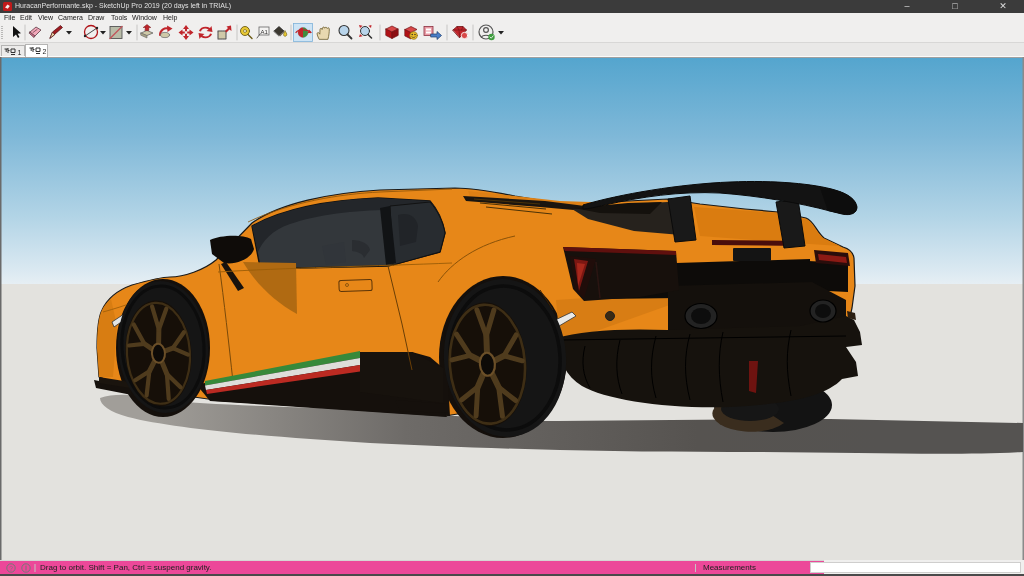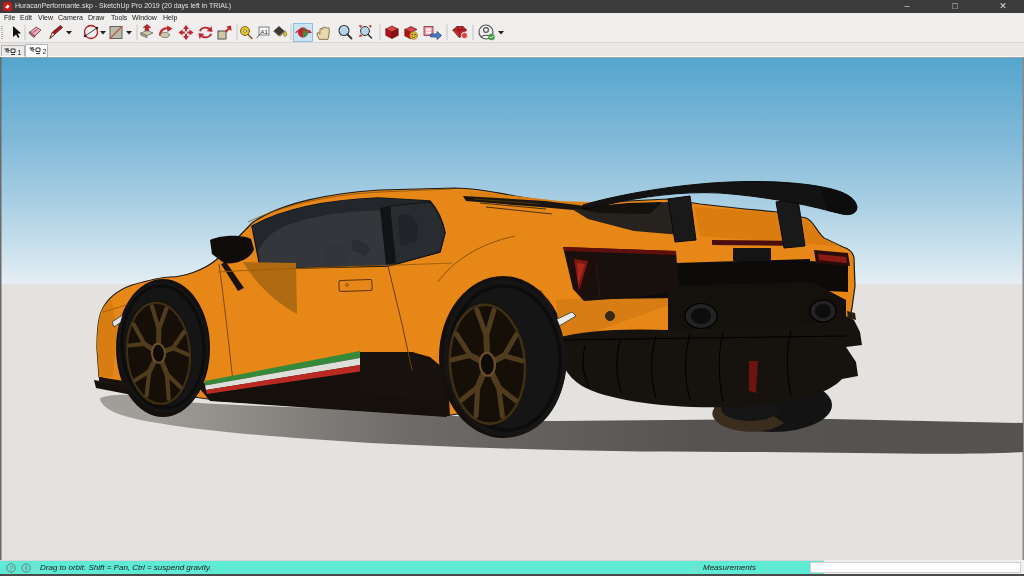--- a/index.html
+++ b/index.html
@@ -16,21 +16,21 @@
   #toolbar { position:absolute; left:0; top:23px; width:1024px; height:19px; background:#f0efee; }
   
   #tabbar { position:absolute; left:0; top:42px; width:1024px; height:15px; background:#e9e8e7; border-top:1px solid #d8d7d6; }
   .tab { position:absolute; top:2px; height:11px; font-size:7px; color:#222; }
   #tab1 { left:1px; width:24px; background:#ecebea; border:1px solid #b5b4b3; border-bottom:none; }
   #tab2 { left:25px; width:23px; background:#ffffff; border:1px solid #b5b4b3; border-bottom:none; height:13px; top:1px; z-index:2; }
   #tabfill { position:absolute; left:0; top:13px; width:1024px; height:2px; background:#fbfbfa; }
   
   #viewport { position:absolute; left:0; top:57px; width:1024px; height:503px; }
   
-  #statusbar { position:absolute; left:0; top:560px; width:824px; height:14px; background:#5eead4; font-size:8px; color:#222; border-top:1px solid #d5d4d3;font-style:italic; }
+  #statusbar { position:absolute; left:0; top:560px; width:824px; height:14px; background:#ec4899; font-size:8px; color:#222; border-top:1px solid #d5d4d3; }
   #statusbar .msg { position:absolute; left:40px; top:2px; }
   #measure-label { position:absolute; left:703px; top:2px; }
   #measure-box { position:absolute; left:810px; top:1px; width:211px; height:11px; background:#fff; border:1px solid #cfcecd; }
   #bottomedge { position:absolute; left:0; top:574px; width:1024px; height:2px; background:#4a4a4a; }
 </style>
 </head>
 <body>
 <div id="win">
   <div id="titlebar">
     <svg style="position:absolute;left:3px;top:2px" width="9" height="9" viewBox="0 0 9 9">

